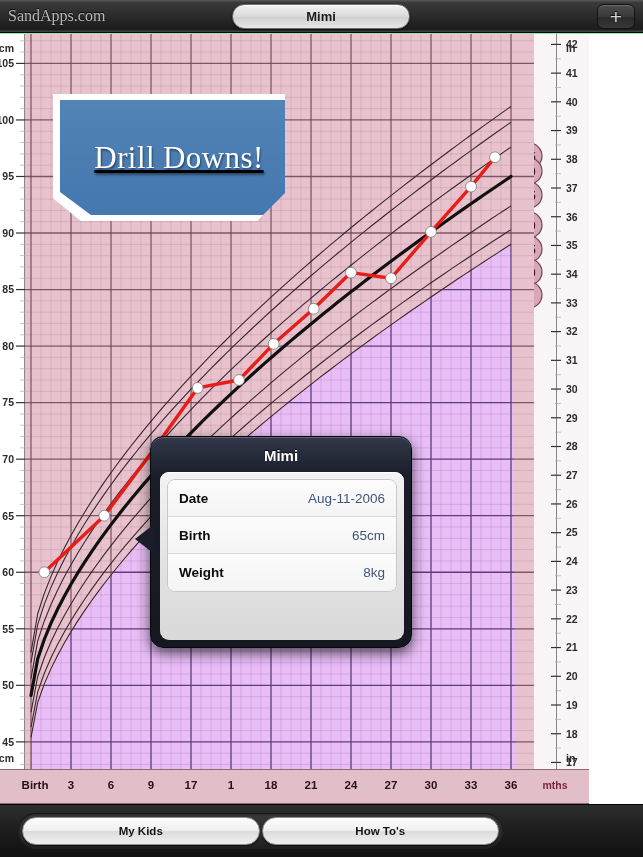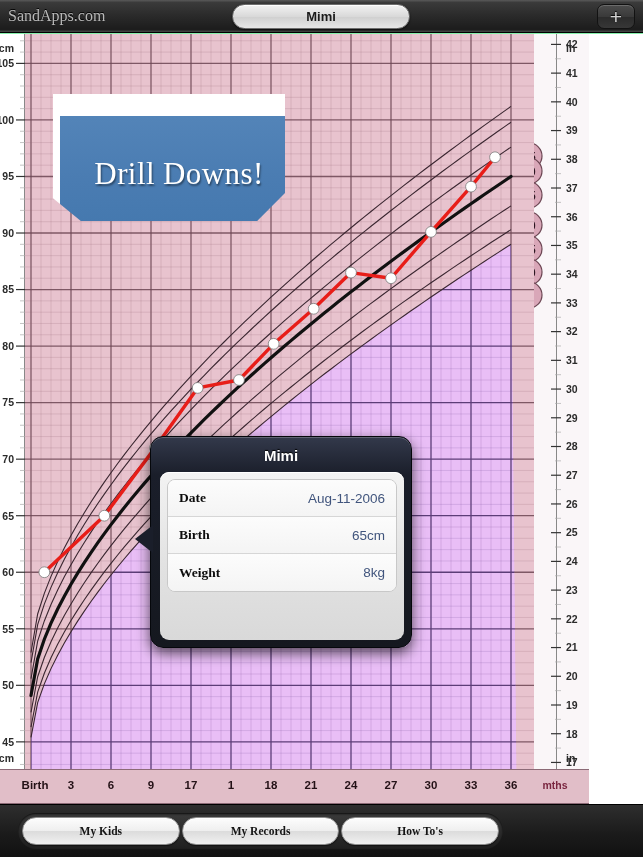--- a/index.html
+++ b/index.html
@@ -74,24 +74,24 @@
   #xaxis .xl.unit { color:#7a2640; font-weight:bold; font-size:10.5px; }
 
   
   #banner {
     position:absolute; left:53px; top:60px; width:232px; height:127px;
     background:#ffffff;
     filter:drop-shadow(3px 4px 3px rgba(0,0,0,.33));
     clip-path: polygon(0 0, 100% 0, 100% 78%, 88% 100%, 12% 100%, 0 82%);
   }
   #banner-inner {
-    position:absolute; left:7px; top:22px; width:238px; height:115px;
+    position:absolute; left:7px; top:6px; width:238px; height:115px;
     background:linear-gradient(to bottom,#5384b8 0%,#4a7cb2 55%,#4478ae 100%);
     clip-path: polygon(0 0, 100% 0, 100% 76%, 87% 100%, 13% 100%, 0 80%);
-    display:flex; align-items:center; justify-content:center;
+    display:flex; align-items:center; justify-content:center;text-decoration:underline;
   }
   #banner-inner span {
     font-family:"Liberation Serif", serif;
     font-size:31px; color:#ffffff; letter-spacing:.4px;
     text-shadow:1px 2px 2px rgba(0,0,0,.45);
   }
 
   
   #popup {
     position:absolute; left:150px; top:402px; width:262px; height:212px;
@@ -123,35 +123,35 @@
     background:#f7f7f7; border-radius:8px; border:1px solid #c8c8c8;
     overflow:hidden;
   }
   .prow {
     display:flex; align-items:center; justify-content:space-between;
     height:37px; padding:0 11px;
     border-bottom:1px solid #d6d6d6;
     background:linear-gradient(to bottom,#fcfcfc,#f4f4f4);
   }
   .prow:last-child { border-bottom:none; }
-  .pk { font-size:13.5px; font-weight:bold; color:#0c0c0c;font-family:Liberation Serif, serif; }
+  .pk { font-size:13.5px; font-weight:bold; color:#0c0c0c; }
   .pv { font-size:13.5px; color:#41557d; }
 
   
   #toolbar {
     position:absolute; left:0; bottom:0; width:643px; height:53px;
     background:linear-gradient(to bottom,#2e2e2e 0%,#1b1b1b 55%,#111 100%);
     border-top:1px solid #000;
   }
   #tbtrack {
     position:absolute; left:18px; top:8px; width:485px; height:36px;
     border-radius:18px;
     background:linear-gradient(to bottom,#3a3a3a,#1f1f1f);
     box-shadow:inset 0 1px 2px rgba(0,0,0,.8);
-    display:flex; align-items:center; gap:2px; padding:0 4px;font-family:Liberation Serif, serif;
+    display:flex; align-items:center; gap:2px; padding:0 4px;
   }
   .tbtn {
     flex:1; height:28px; border-radius:14px;
     background:linear-gradient(to bottom,#fdfdfd 0%,#efefef 48%,#dcdcdc 52%,#f0f0f0 100%);
     border:1px solid #8e8e8e;
     box-shadow:0 1px 1px rgba(0,0,0,.5), inset 0 1px 0 #fff;
     display:flex; align-items:center; justify-content:center;
     font-size:11.5px; font-weight:bold; color:#141414;
     white-space:nowrap;
   }
@@ -685,18 +685,17 @@
               <span class="pv">8kg</span>
             </div>
           </div>
       </div>
     </div>
   </div>
 
   <div id="toolbar">
     <div id="tbtrack">
         <div class="tbtn">My Kids</div>
-        <div class="tbtn">My Records</div>
         <div class="tbtn">How To's</div>
       </div>
   </div>
 
 </div>
 
 </body></html>

